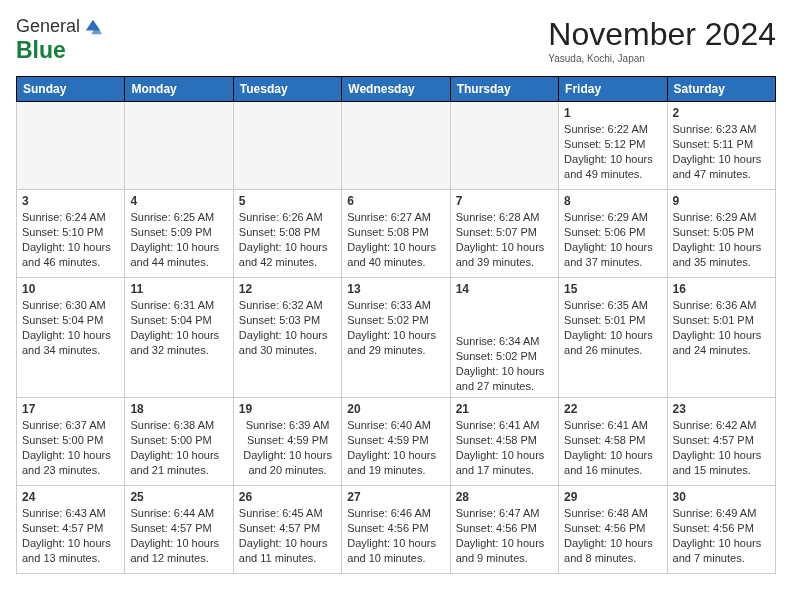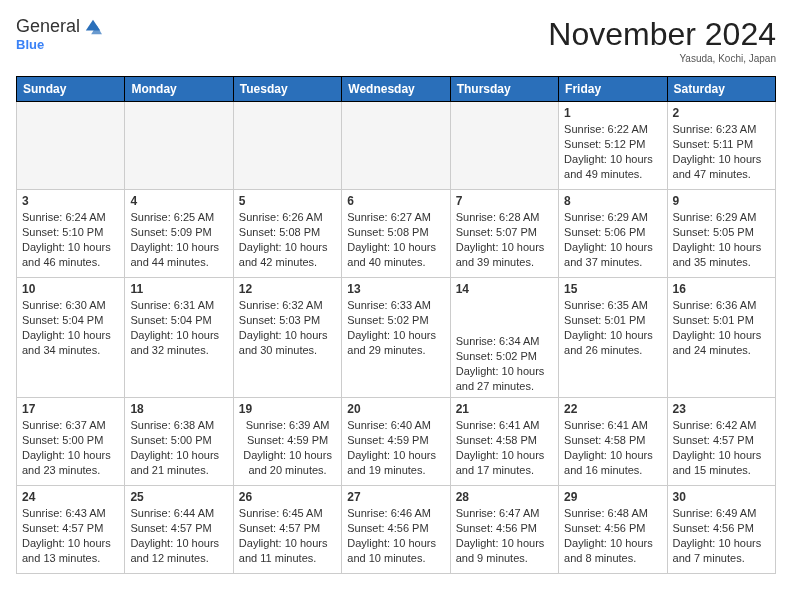--- a/index.html
+++ b/index.html
@@ -25,31 +25,30 @@
       display: flex;
       align-items: center;
       gap: 2px;
     }
     .logo-general {
       font-size: 18px;
       font-weight: normal;
       color: #333;
     }
     .logo-blue {
-      font-size: 13px;
+      font-size: 23px;
       font-weight: bold;
-      color: #3b82f6;
+      color: #15803d;
     }
     .logo-icon {
       width: 18px;
       height: 18px;
       margin-left: 2px;
     }
     .title-block {
-      text-align: right;
     }
     .month-title {
       font-size: 32px;
       font-weight: normal;
       color: #222;
     }
     .location {
       font-size: 10px;
       color: #555;
     }

